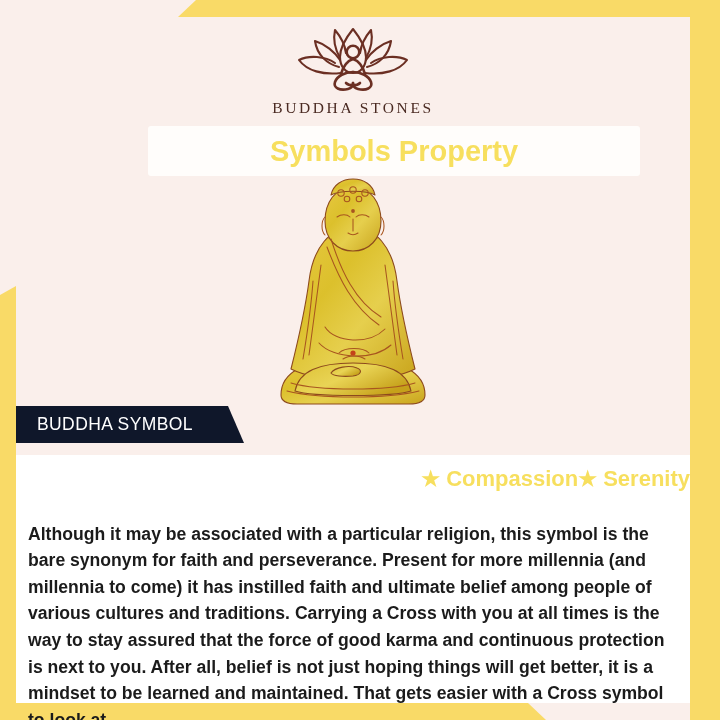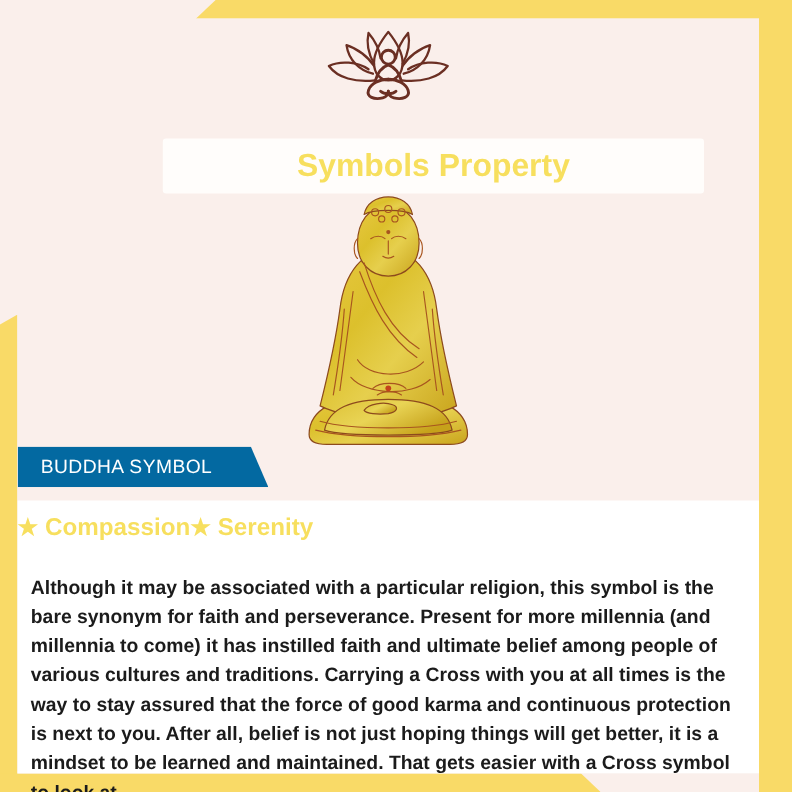--- a/index.html
+++ b/index.html
@@ -138,21 +138,21 @@
     width: 168px;
     height: 232px;
   }
 
   .symbol-tag {
     position: absolute;
     left: 0px;
     top: 389px;
     width: 228px;
     height: 37px;
-    background: #0369a1;
+    background: #0f172a;
     clip-path: polygon(0 0, 212px 0, 228px 37px, 0 37px);
     display: flex;
     align-items: center;
   }
 
   .symbol-tag .tag-label {
     color: #ffffff;
     font-size: 17.5px;
     letter-spacing: 0.4px;
     padding-left: 21px;
@@ -166,21 +166,21 @@
     width: 674px;
     height: 248px;
     background: #ffffff;
   }
 
   .subtitle-row {
     position: absolute;
     left: 0;
     top: 11px;
     width: 674px;
-    text-align: left;
+    text-align: right;
     color: #f7df5e;
     font-size: 22px;
     font-weight: bold;
     white-space: nowrap;
   }
 
   .subtitle-row .star {
     font-size: 21px;
     line-height: 1;
   }
@@ -235,20 +235,21 @@
 
           <path d="M70 32 C 64 34, 60 40, 58 47"></path>
           <path d="M70 32 C 76 34, 80 40, 82 47"></path>
 
           <path d="M70 45 C 62 45, 54 49, 52 55 C 50 61, 57 64, 65 62 C 69 61, 70 58, 70 56"></path>
           <path d="M70 45 C 78 45, 86 49, 88 55 C 90 61, 83 64, 75 62 C 71 61, 70 58, 70 56"></path>
 
           <path d="M63 56 C 66 59, 74 59, 77 56"></path>
         </g>
       </svg>
+      <span class="logo-wordmark">BUDDHA STONES</span>
     </div>
 
     <div class="title-plate">
       <span class="title-text">Symbols Property</span>
     </div>
 
     <div class="buddha-wrap">
       <svg class="buddha-img" viewBox="0 0 168 232" aria-hidden="true">
         <defs>
           <linearGradient id="goldGrad" x1="0" y1="0" x2="1" y2="1">

